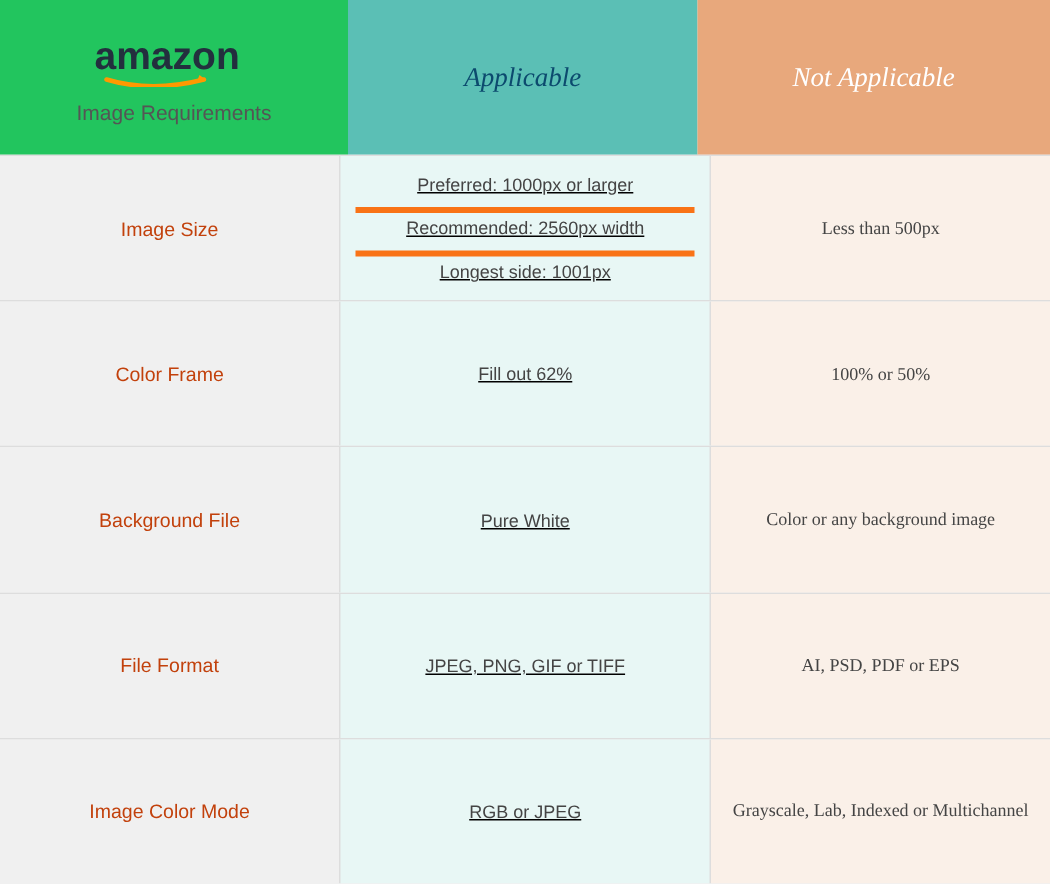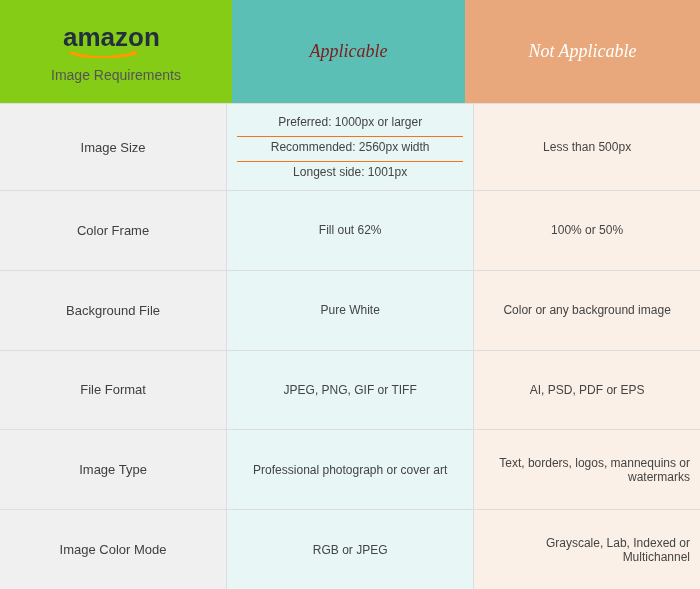--- a/index.html
+++ b/index.html
@@ -26,30 +26,30 @@
       height: 104px;
       border-bottom: 1px solid #ddd;
     }
 
     .header-left {
       width: 233px;
       display: flex;
       flex-direction: column;
       align-items: center;
       justify-content: center;
-      background: #84cc16;
+      background: #22c55e;
     }
 
     .header-middle {
       width: 234px;
       display: flex;
       align-items: center;
       justify-content: center;
       background: #5bbfb5;
-      color: #7f1d1d;
+      color: #0c4a6e;
       font-size: 18px;
       font-style: italic;
     }
 
     .header-right {
       width: 236px;
       display: flex;
       align-items: center;
       justify-content: center;
       background: #e8a87c;
@@ -95,62 +95,63 @@
     }
 
     .row-label {
       width: 233px;
       display: flex;
       align-items: center;
       justify-content: center;
       padding: 10px 15px;
       background: #f0f0f0;
       font-size: 13px;
-      color: #404040;
+      color: #c2410c;
       text-align: center;
       font-family: Arial, sans-serif;
     }
 
     .row-applicable {
       width: 256px;
       display: flex;
       flex-direction: column;
       align-items: center;
       justify-content: center;
       background: #e8f7f5;
       border-left: 1px solid #ddd;
       border-right: 1px solid #ddd;
       padding: 8px 10px;
       gap: 4px;
+      text-decoration: underline;
     }
 
     .row-applicable .sub-item {
       font-size: 12px;
       color: #444;
       text-align: center;
       font-family: Arial, sans-serif;
       padding: 3px 0;
       width: 100%;
     }
 
     .row-applicable .sub-item + .sub-item {
-      border-top: 1px solid #f97316;
+      border-top: 4px solid #f97316;
     }
 
     .row-not-applicable {
       width: 233px;
       display: flex;
       align-items: center;
       justify-content: center;
       background: #faf0e8;
       padding: 24px 10px;
       font-size: 12px;
       color: #444;
-      text-align: right;
-      font-family: Liberation Sans, sans-serif;
+      text-align: left;
+      font-family: Liberation Serif, serif;
     }
 
     
     .image-size-applicable {
       flex-direction: column;
       justify-content: space-around;
     }
   </style>
 </head>
 <body>
@@ -208,27 +209,20 @@
     </div>
 
     <div class="row">
       <div class="row-label">File Format</div>
       <div class="row-applicable">
         <div class="sub-item">JPEG, PNG, GIF or TIFF</div>
       </div>
       <div class="row-not-applicable">AI, PSD, PDF or EPS</div>
     </div>
 
-    <div class="row">
-      <div class="row-label">Image Type</div>
-      <div class="row-applicable">
-        <div class="sub-item">Professional photograph or cover art</div>
-      </div>
-      <div class="row-not-applicable">Text, borders, logos, mannequins or watermarks</div>
-    </div>
 
     <div class="row">
       <div class="row-label">Image Color Mode</div>
       <div class="row-applicable">
         <div class="sub-item">RGB or JPEG</div>
       </div>
       <div class="row-not-applicable">Grayscale, Lab, Indexed or Multichannel</div>
     </div>
 
   </div>

